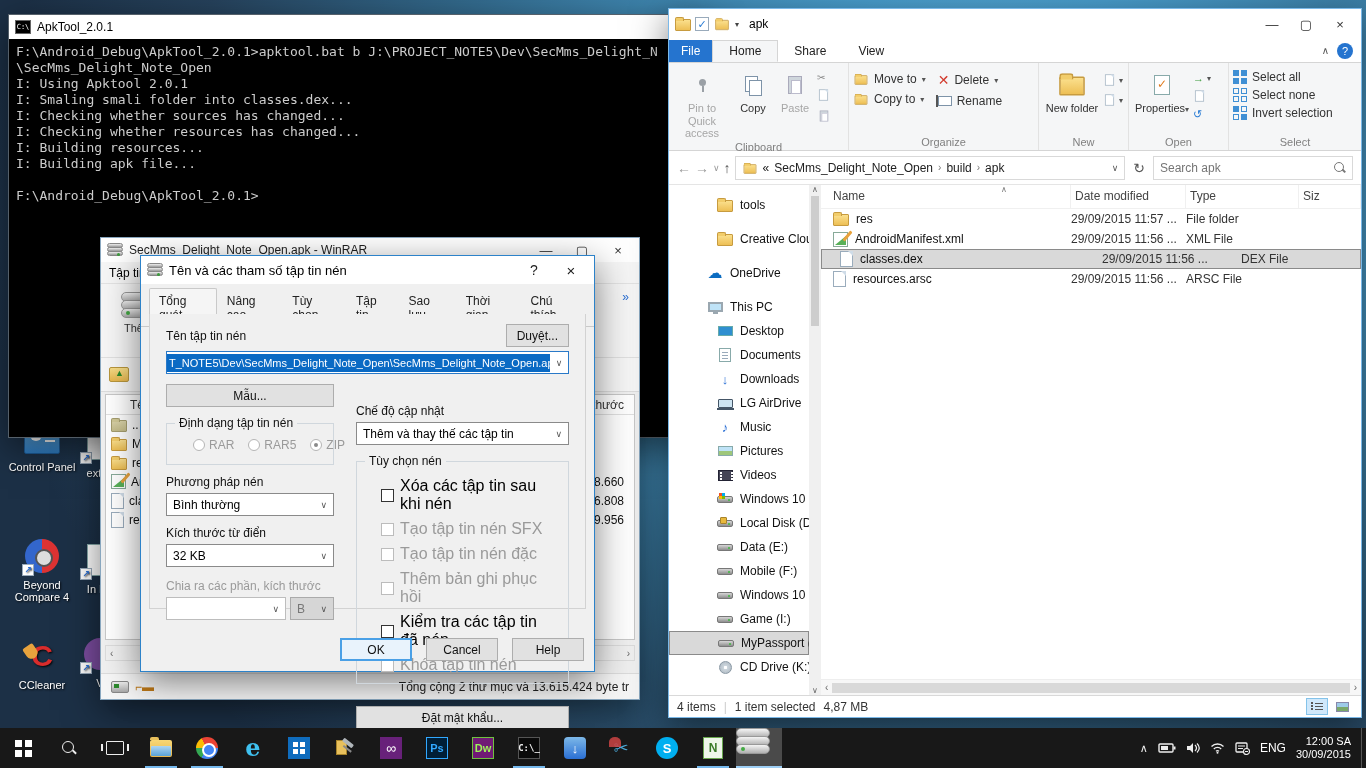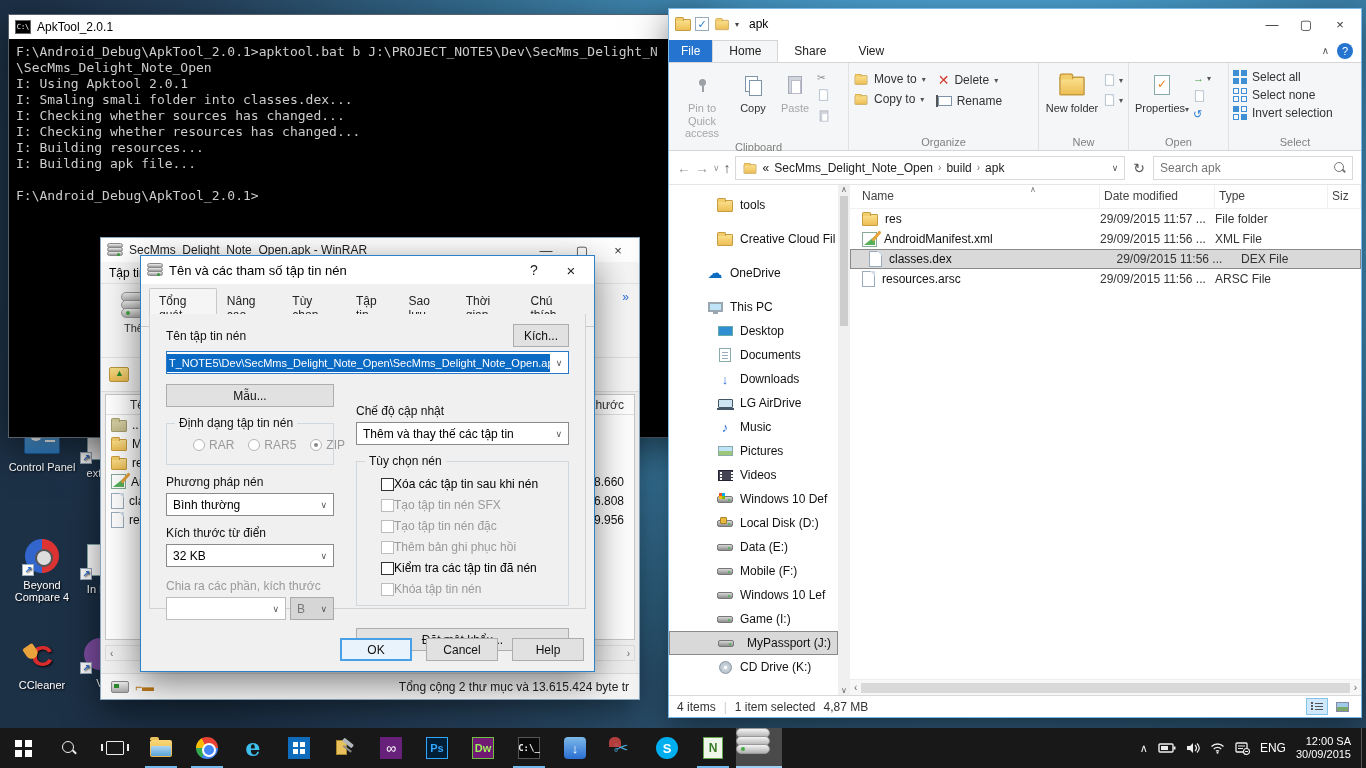--- a/index.html
+++ b/index.html
@@ -96,21 +96,21 @@
 .sel{height:23px;border:1px solid #8a8a8a;background:#fff;display:flex;align-items:center;padding:0 6px;font-size:12px;justify-content:space-between}
 .sel .dd{color:#555;font-size:9px}
 .sel.dis{color:#9a9a9a;background:#fff;border-color:#bdbdbd}
 .sel.gray{background:#d6d6d6;border-color:#aaa;color:#777}
 .gb{border:1px solid #d0d7dd;position:relative;padding:12px 24px 6px;margin-top:8px}
 .gb>.gt{position:absolute;top:-8px;left:8px;background:#f0f0f0;padding:0 4px;font-size:12px;color:#111}
 .radios{display:flex;gap:14px;padding:2px 2px 6px}
 .rad{display:flex;align-items:center;gap:4px;color:#9a9a9a;font-size:12px}
 .rad i{width:12px;height:12px;border-radius:50%;border:1px solid #b5b5b5;background:#fff;position:relative;flex:none}
 .rad.on i::after{content:"";position:absolute;left:3px;top:3px;width:4px;height:4px;border-radius:50%;background:#8a8a8a}
-.cbrow{display:flex;align-items:center;margin:3px 0 7px;font-size:12px}
+.cbrow{display:flex;align-items:center;gap:6px;margin:3px 0 7px;font-size:16px}
 .cbrow i{width:13px;height:13px;border:1px solid #333;background:#fff;flex:none}
 .cbrow.dis{color:#9a9a9a}.cbrow.dis i{border-color:#bcbcbc}
 .split-row{display:flex;gap:4px}
 .dlg-footer{position:absolute;left:0;right:0;bottom:10px;display:flex;justify-content:flex-end;gap:14px;padding-right:10px}
 .dlg-footer .btn{width:72px}
 .btn.ok{border:2px solid #4aa0e6;background:#e9f3fc}
 
 #explorer{left:668px;top:8px;width:694px;height:710px;z-index:40;border:1px solid #7ab8e8;background:#fff;display:flex;flex-direction:column}
 #explorer .titlebar{height:30px;gap:4px}
 .qat{display:flex;align-items:center;gap:5px}
@@ -161,21 +161,21 @@
 .crumbbox{flex:1;height:24px;border:1px solid #d9d9d9;display:flex;align-items:center;padding:0 6px;gap:5px;font-size:12px;color:#222}
 .crumb-sep{color:#777;font-size:10px}
 .crumbbox .ref{margin-left:auto;color:#555}
 .refresh-btn{color:#555;font-size:14px;padding:0 4px}
 .searchbox{width:200px;height:24px;border:1px solid #d9d9d9;display:flex;align-items:center;padding:0 6px;gap:4px}
 .searchbox input{border:none;outline:none;flex:1;font-size:12px;font-family:inherit;color:#333;background:transparent}
 .mag{width:12px;height:12px;position:relative;flex:none}
 .mag::before{content:"";position:absolute;left:0;top:0;width:8px;height:8px;border:1.5px solid #777;border-radius:50%}
 .mag::after{content:"";position:absolute;left:8px;top:8px;width:4px;height:1.5px;background:#777;transform:rotate(45deg)}
 .ex-main{flex:1;display:flex;overflow:hidden}
-.ex-side{width:169px;padding-top:8px;overflow:hidden;flex:none}
+.ex-side{width:140px;padding-top:8px;overflow:hidden;flex:none}
 .sb-item{height:24px;display:flex;align-items:center;gap:7px;font-size:12px;color:#111;padding-left:38px;white-space:nowrap}
 .sb-item.lv1{padding-left:48px}
 .sb-item.sel{background:#d9d9d9}
 .sb-item.gap{margin-top:10px}
 .sb-ic{flex:none;display:inline-flex;align-items:center;justify-content:center;width:16px}
 .cloud-g{color:#0b6cc1;font-size:15px}
 .down-g{color:#2a6fd4;font-weight:bold;font-size:13px}
 .mus-g{color:#2a6fd4;font-size:13px}
 .pc-ic{width:15px;height:10px;border:2px solid #9aa7b0;background:#bfe3f7;position:relative}
 .pc-ic::after{content:"";position:absolute;left:3px;bottom:-4px;width:5px;height:2px;background:#9aa7b0}
@@ -432,21 +432,21 @@
     <span class="tab">Nâng cao</span>
     <span class="tab">Tùy chọn</span>
     <span class="tab">Tập tin</span>
     <span class="tab">Sao lưu</span>
     <span class="tab">Thời gian</span>
     <span class="tab">Chú thích</span>
   </div>
   <div class="dlg-panel">
     <div class="row-top">
       <span class="lbl">Tên tập tin nén</span>
-      <span class="btn">Kích...</span>
+      <span class="btn">Duyệt...</span>
     </div>
     <div class="arc-input">
       <span class="val">T_NOTE5\Dev\SecMms_Delight_Note_Open\SecMms_Delight_Note_Open.apk</span>
       <span class="dd">∨</span>
     </div>
     <div class="two-col">
       <div class="col-l">
         <div class="btn" style="width:100%">Mẫu...</div>
         <div class="gb" style="margin-top:16px">
           <span class="gt">Định dạng tập tin nén</span>

